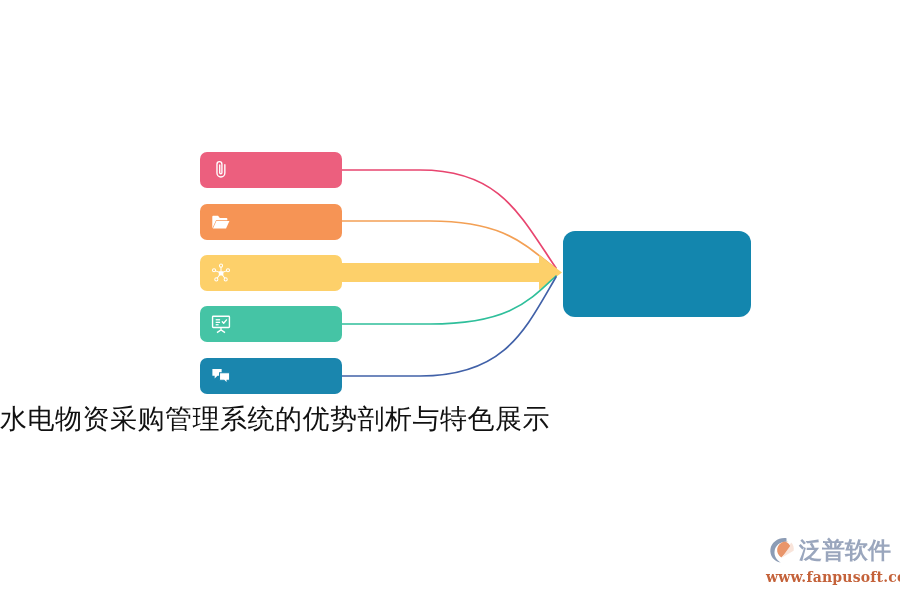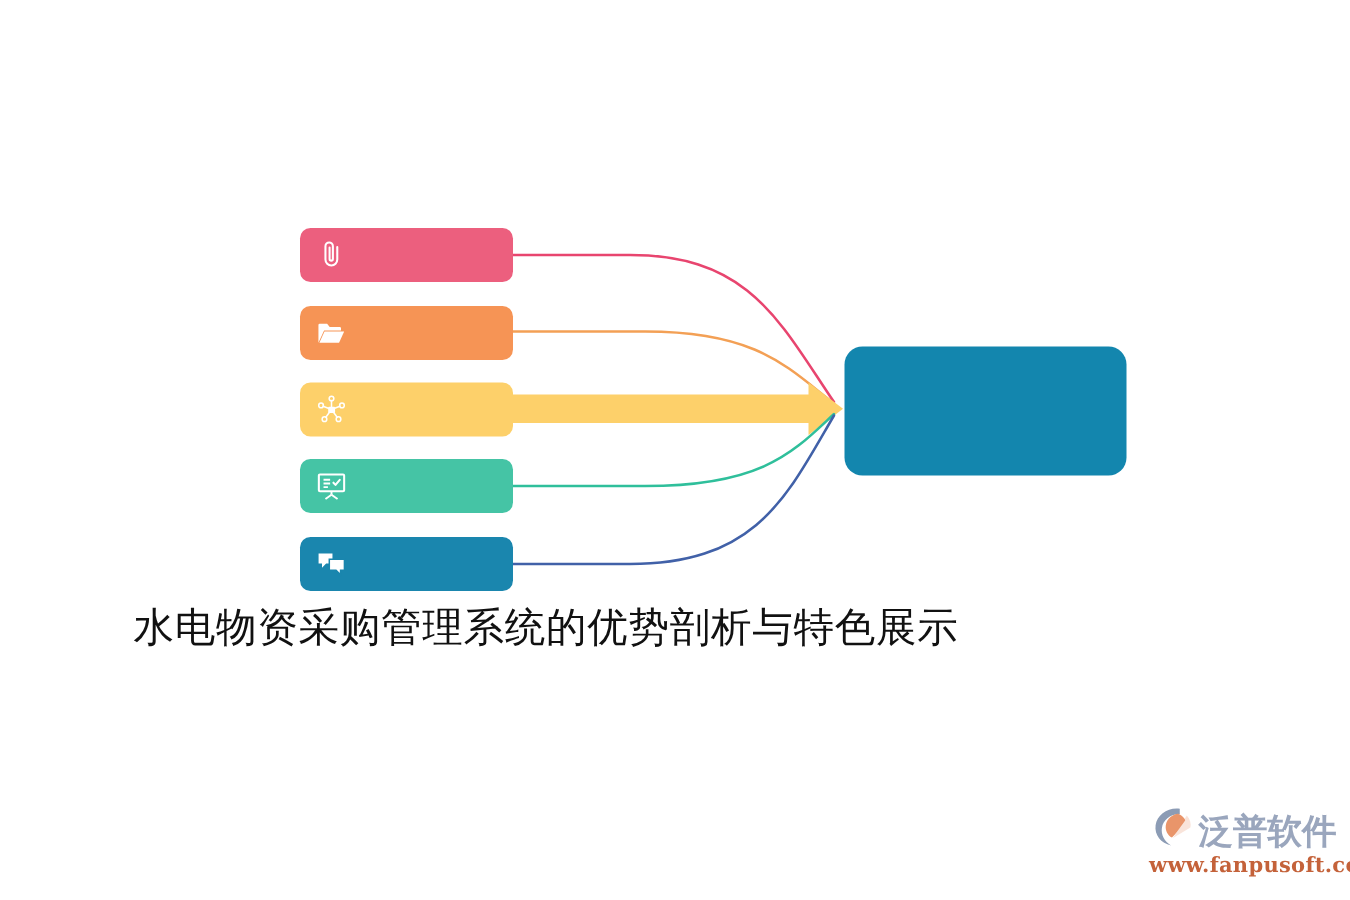--- a/index.html
+++ b/index.html
@@ -88,40 +88,40 @@
     color: #ffffff;
     line-height: 1.35;
   }
 
   
   .caption {
     position: absolute;
     left: 0;
     top: 404px;
     width: 728px;
-    text-align: center;
+    text-align: left;
     font-family: "DejaVu Serif", "Liberation Serif", serif;
     font-size: 27px;
     letter-spacing: 0.5px;
     color: #111111;
     line-height: 1.1;
     white-space: nowrap;
   }
 
   
   .brand {
     position: absolute;
     left: 765px;
     top: 533px;
     width: 130px;
     height: 56px;
   }
   .brand-row {
     display: flex;
-    align-items: flex-end;
+    align-items: center;
     height: 34px;
   }
   .brand-mark {
     width: 32px;
     height: 32px;
     flex: 0 0 auto;
     margin-right: 2px;
   }
   .brand-mark svg { display: block; width: 32px; height: 32px; }
   .brand-name {

